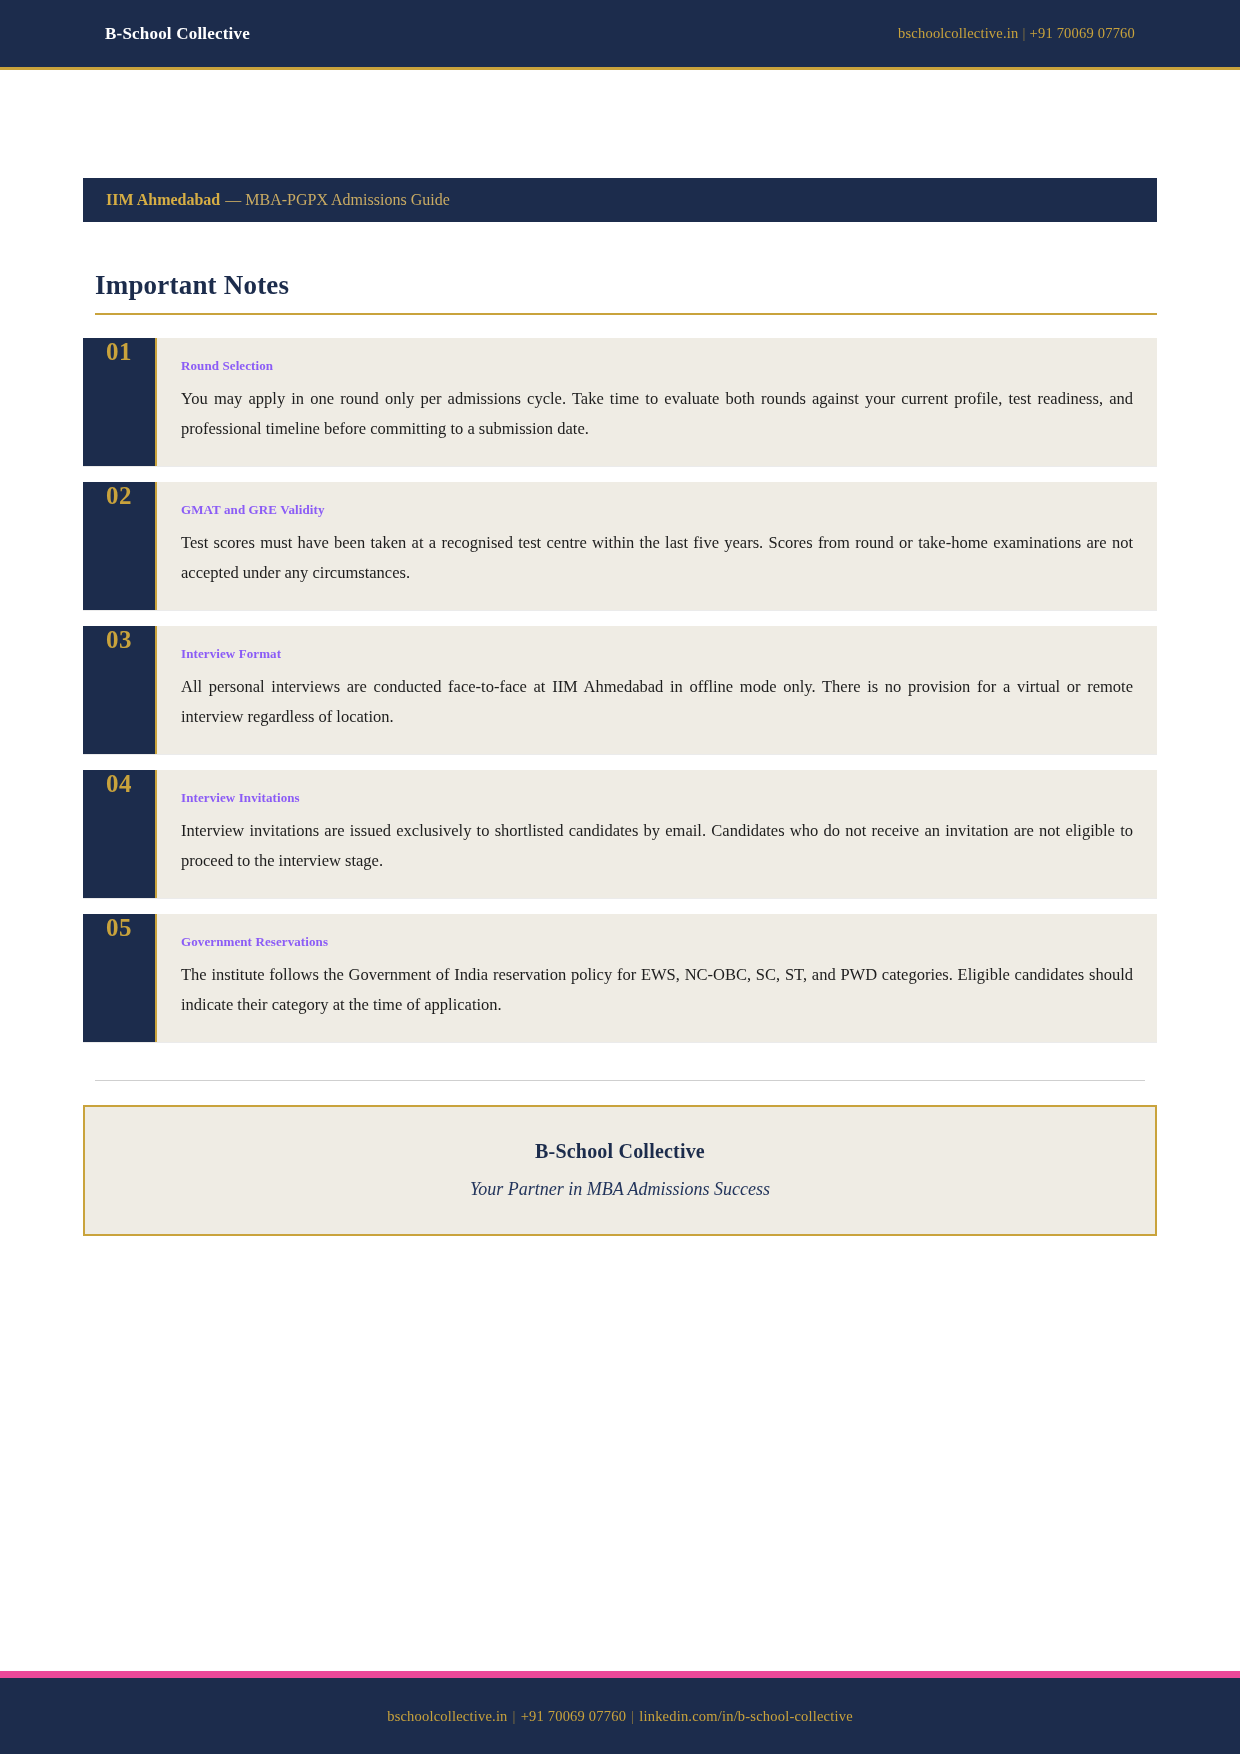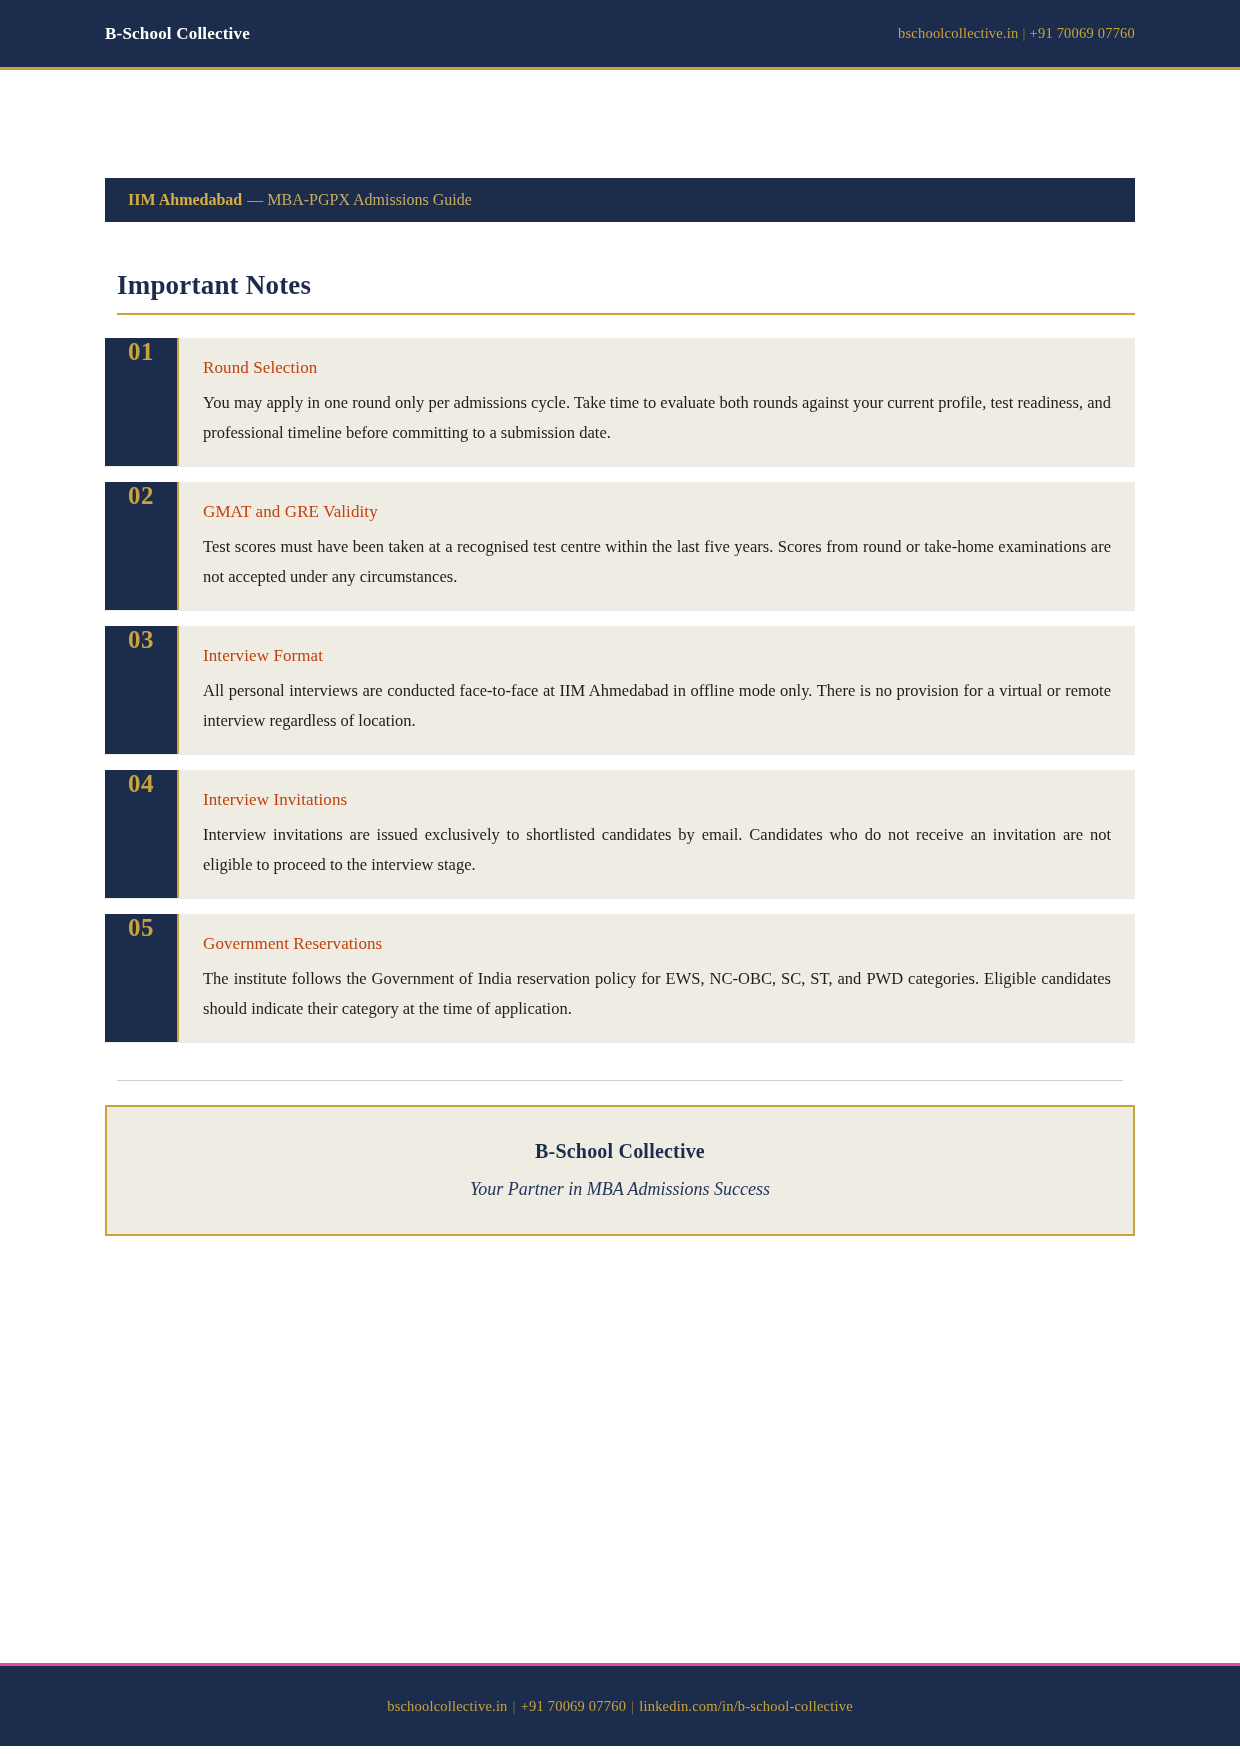--- a/index.html
+++ b/index.html
@@ -38,21 +38,21 @@
     letter-spacing: 0.2px;
     white-space: nowrap;
   }
   .topbar-contact .sep {
     color: #8f7a3e;
     padding: 0 4px;
   }
 
   
   .page {
-    padding: 0 105px;
+    padding: 0 83px;
     box-sizing: border-box;
   }
 
   .banner {
     margin-top: 108px;
     background: #1c2c4c;
     height: 44px;
     display: flex;
     align-items: center;
     padding-left: 23px;
@@ -113,23 +113,23 @@
     font-weight: bold;
     letter-spacing: 0.5px;
   }
   .note-body {
     flex: 1 1 auto;
     background: #efece4;
     padding: 20px 24px 18px 24px;
     box-sizing: border-box;
   }
   .note-title {
-    color: #c2410c;
-    font-size: 17px;
-    font-weight: normal;
+    color: #8b5cf6;
+    font-size: 13px;
+    font-weight: bold;
     margin-bottom: 10px;
     letter-spacing: 0.1px;
   }
   .note-text {
     color: #1d1d1d;
     font-size: 16.5px;
     line-height: 1.82;
     text-align: justify;
   }
 
@@ -157,25 +157,25 @@
     color: #23355c;
     font-size: 18px;
     font-style: italic;
     margin-top: 16px;
   }
 
   
   .footer {
     position: absolute;
     left: 0;
-    bottom: 8px;
+    bottom: 0;
     width: 1240px;
     height: 83px;
     background: #1c2c4c;
-    border-top: 3px solid #ec4899;
+    border-top: 7px solid #ec4899;
     box-sizing: border-box;
     display: flex;
     align-items: center;
     justify-content: center;
   }
   .footer-text {
     color: #c9a33c;
     font-size: 14.5px;
     letter-spacing: 0.2px;
   }

